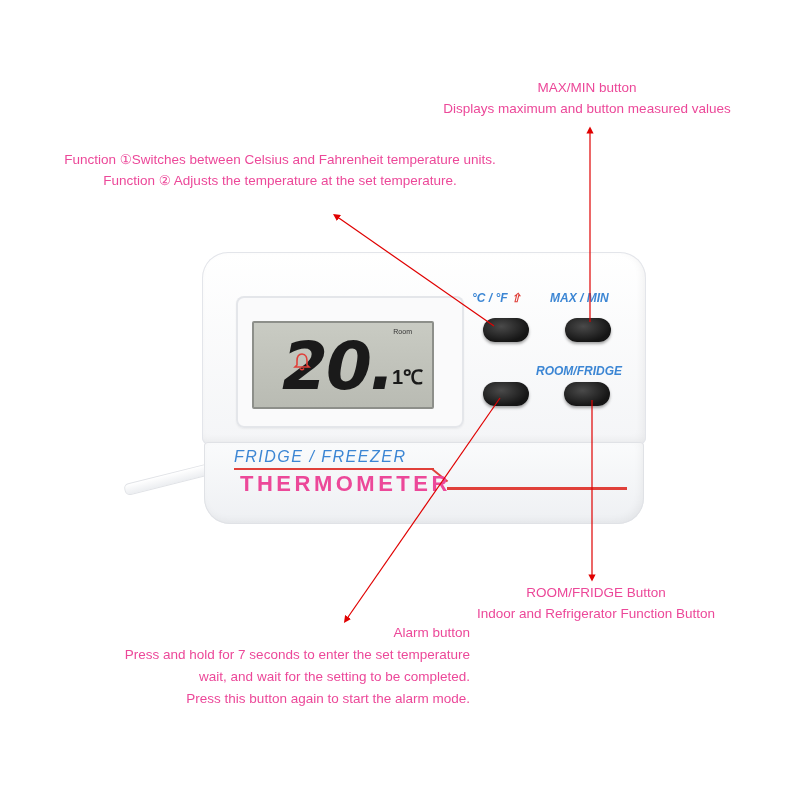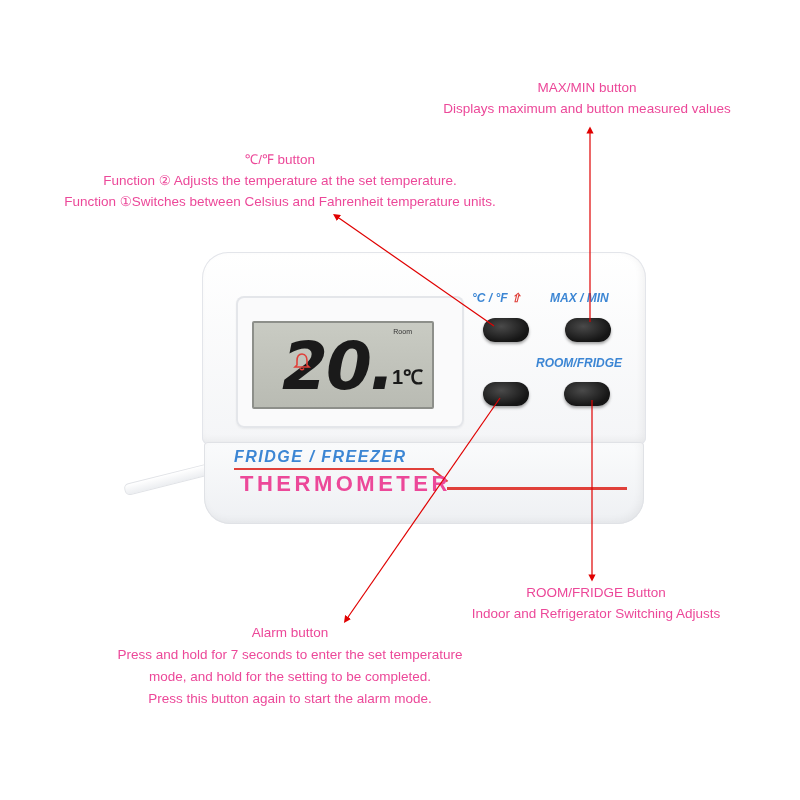--- a/index.html
+++ b/index.html
@@ -39,21 +39,21 @@
     }
     .lcd-unit { position: absolute; left: 138px; top: 40px; font-size: 20px; color: #1a1a1a; font-weight: bold; }
 
     .lower {
       position: absolute; left: 4px; top: 190px; width: 440px; height: 82px;
       background: linear-gradient(#fafbfc, #eef0f3);
       border-radius: 4px 4px 26px 26px;
       box-shadow: inset 0 0 0 1px #e0e2e6, inset -3px -3px 8px rgba(0,0,0,0.05);
     }
     .brand1 {
-      position: absolute; left: 34px; top: 196px; font-size: 16px; font-style: italic; font-weight: bold;
+      position: absolute; left: 34px; top: 196px; font-size: 16px; font-style: italic; font-weight: normal;
       color: #3c86d4; letter-spacing: 1.5px;
     }
     .brand2 {
       position: absolute; left: 40px; top: 219px; font-size: 22px; font-weight: bold;
       color: #ec4899; letter-spacing: 3.5px;
     }
     .redline { position: absolute; background: #e0403a; }
 
     .btn-label {
       position: absolute; font-size: 12px; font-style: italic; font-weight: bold; color: #3c86d4; white-space: nowrap;
@@ -77,34 +77,33 @@
   </style>
 </head>
 <body>
 
 <div class="caption" style="left:427px; top:77px; width:320px;">
   <span class="title">MAX/MIN button</span>
   <span class="line">Displays maximum and button measured values</span>
 </div>
 
 <div class="caption" style="left:50px; top:149px; width:460px;">
-  <span class="title">℃/℉ button</span>
+  <span class="line">Function ①Switches between Celsius and Fahrenheit temperature units.</span>
   <span class="line">Function ② Adjusts the temperature at the set temperature.</span>
-  <span class="line">Function ①Switches between Celsius and Fahrenheit temperature units.</span>
 </div>
 
 <div class="caption" style="left:456px; top:582px; width:280px;">
   <span class="title">ROOM/FRIDGE Button</span>
-  <span class="line">Indoor and Refrigerator Switching Adjusts</span>
+  <span class="line">Indoor and Refrigerator Function Button</span>
 </div>
 
-<div class="caption" style="left:110px; top:622px; width:360px; line-height:22px;">
+<div class="caption" style="left:110px; top:622px; width:360px; line-height:22px;text-align:right;">
   <span class="title">Alarm button</span>
   <span class="line">Press and hold for 7 seconds to enter the set temperature</span>
-  <span class="line">mode, and hold for the setting to be completed.</span>
+  <span class="line">wait, and wait for the setting to be completed.</span>
   <span class="line">Press this button again to start the alarm mode.</span>
 </div>
 
 <div class="cable"></div>
 
 <div class="device">
   <div class="upper"></div>
   <div class="lower"></div>
   <div class="bezel"></div>
   <div class="lcd">
@@ -118,21 +117,21 @@
   <div class="redline" style="left:232px; top:216px; width:20px; height:2px; transform-origin:left center; transform:rotate(39deg);"></div>
   <span class="brand2">THERMOMETER</span>
   <div class="redline" style="left:247px; top:235px; width:180px; height:3px;"></div>
 </div>
 
 <span class="btn-label" style="left:472px; top:291px;">
   <span>°C / °F</span>
   <span class="red">⇧</span>
 </span>
 <span class="btn-label" style="left:550px; top:291px;">MAX / MIN</span>
-<span class="btn-label" style="left:536px; top:356px;">ROOM/FRIDGE</span>
+<span class="btn-label" style="left:536px; top:364px;">ROOM/FRIDGE</span>
 
 <svg class="bell" viewBox="0 0 20 20">
   <path d="M10 2 C6 2 5 6 5 9 L5 13 L3 15 L17 15 L15 13 L15 9 C15 6 14 2 10 2 Z" fill="none" stroke="#e0403a" stroke-width="1.6"></path>
   <path d="M8 16.5 Q10 19 12 16.5" fill="none" stroke="#e0403a" stroke-width="1.6"></path>
 </svg>
 
 <button class="btn" style="left:483px; top:318px;"></button>
 <button class="btn" style="left:565px; top:318px;"></button>
 <button class="btn" style="left:483px; top:382px;"></button>
 <button class="btn" style="left:564px; top:382px;"></button>

